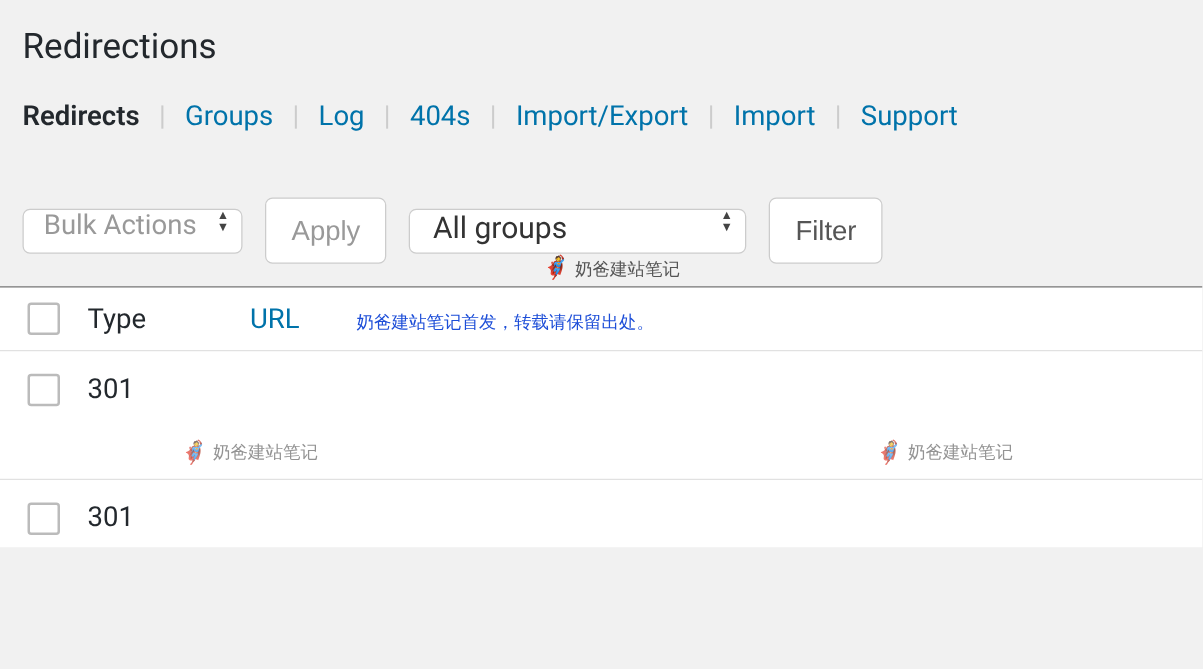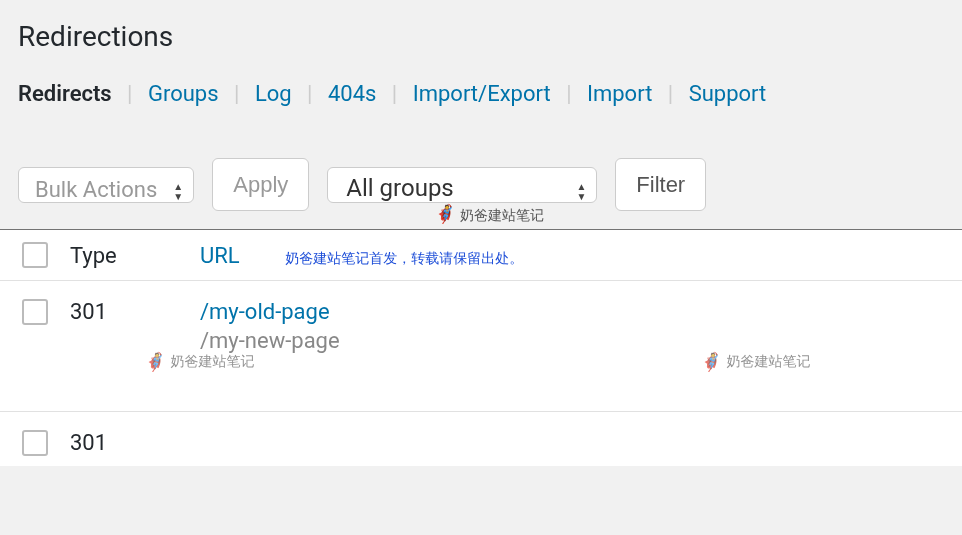--- a/index.html
+++ b/index.html
@@ -39,21 +39,21 @@
     }
     .toolbar {
       display: flex;
       gap: 18px;
       padding: 24px 0 14px 18px;
       align-items: center;
     }
     .select-wrap {
       position: relative;
       display: inline-flex;
-      align-items: flex-end;
+      align-items: flex-start;
       background: #fff;
       border: 1px solid #ccc;
       border-radius: 6px;
       height: 36px;
       padding: 0 36px 0 16px;
       font-size: 22px;
       color: #999;
       cursor: pointer;
     }
     .select-wrap.dark {
@@ -234,24 +234,20 @@
       <span>URL</span>
       <span class="notice">奶爸建站笔记首发，转载请保留出处。</span>
     </div>
   </div>
 
   <div class="trow wm-wrap">
     <div class="col-check">
       <div class="checkbox"></div>
     </div>
     <div class="col-type">301</div>
-    <div class="col-url">
-      <div class="url-source">/my-old-page</div>
-      <div class="url-target">/my-new-page</div>
-    </div>
     <div class="overlay-wm wm-left">
       <span class="icon-img">🦸</span>
       <span>奶爸建站笔记</span>
     </div>
     <div class="overlay-wm wm-right">
       <span class="icon-img">🦸</span>
       <span>奶爸建站笔记</span>
     </div>
   </div>
 

